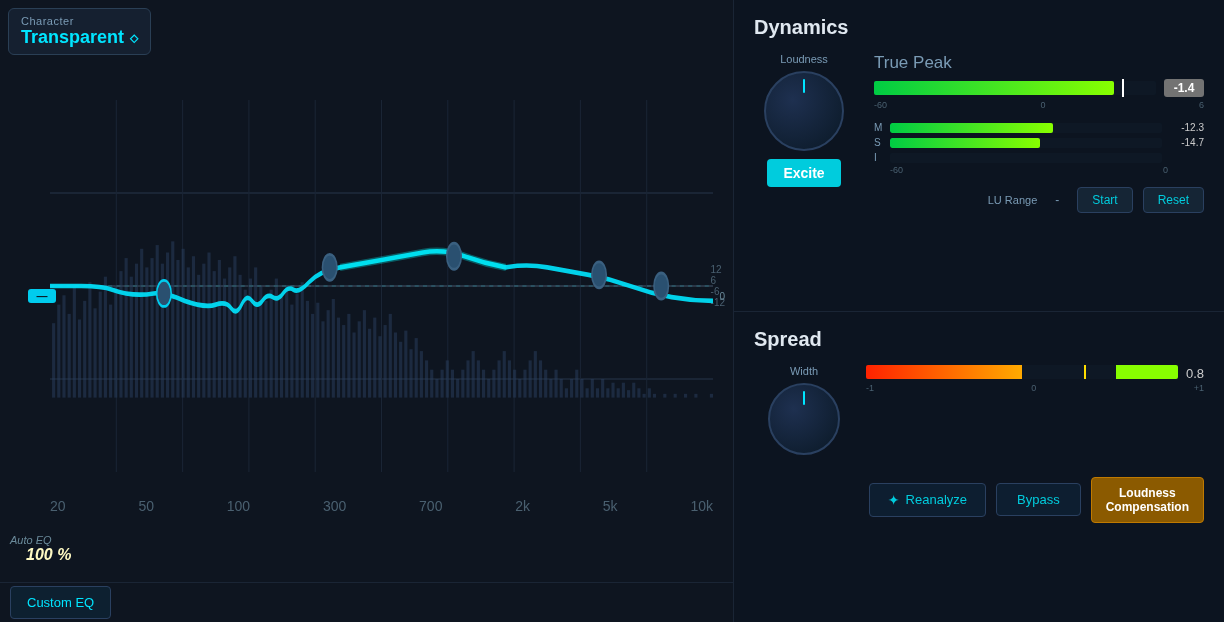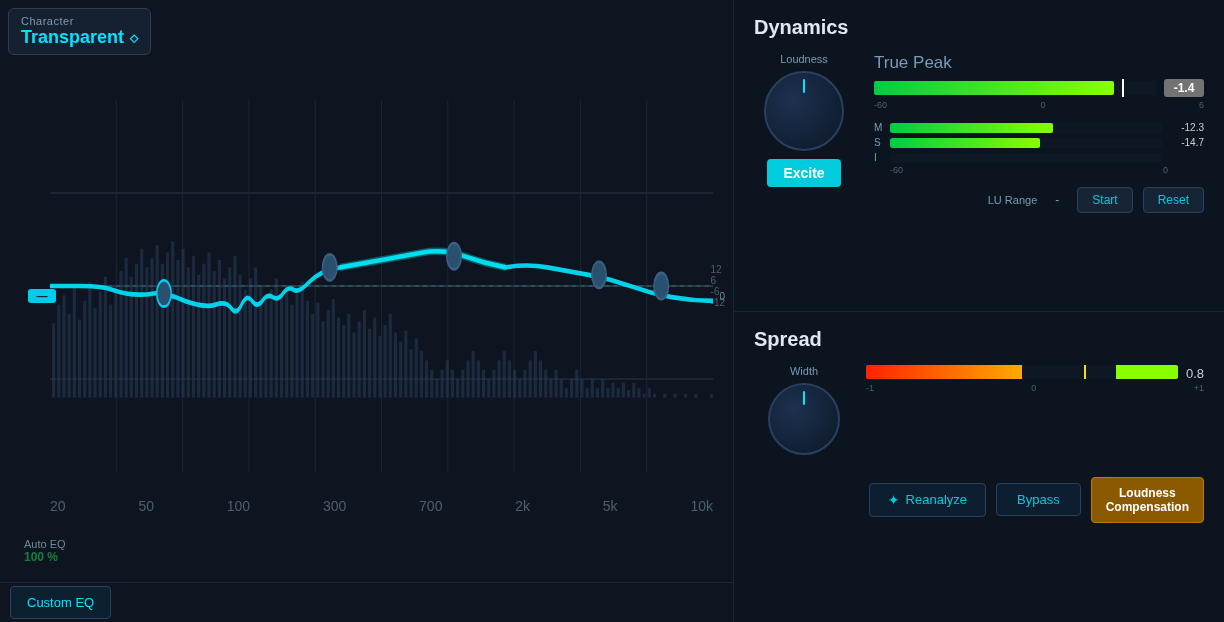--- a/index.html
+++ b/index.html
@@ -80,23 +80,24 @@
       font-size: 10px;
       color: #4a6070;
     }
 
     .auto-eq-label {
       font-size: 11px;
       color: #6a8a9a;
     }
 
     .auto-eq-value {
-      font-size: 12px;
+      font-size: 16px;
       font-weight: bold;
-      color: #15803d;
+      color: #fef9c3;
+      margin-left: 16px;
     }
 
     
     .custom-eq-btn {
       position: absolute;
       bottom: 8px;
       left: 8px;
       background: #0d2030;
       border: 1px solid #2a4060;
       color: #00e5ff;
@@ -639,21 +640,21 @@
         <span>700</span>
         <span>2k</span>
         <span>5k</span>
         <span>10k</span>
       </div>
 
       <div style="position:absolute; top:50%; left:28px; transform:translateY(-50%); background:#00ccee; border-radius:3px; width:28px; height:14px; display:flex; align-items:center; justify-content:center;">
         <span style="color:#0a1520; font-size:11px; font-weight:bold;">—</span>
       </div>
 
-      <div style="position:absolute; bottom:18px; left:24px;">
+      <div style="position:absolute; bottom:18px; left:10px;font-style:italic;">
         <div class="auto-eq-label">Auto EQ</div>
         <div class="auto-eq-value">100 %</div>
       </div>
     </div>
 
     <div style="height:40px; display:flex; align-items:center; padding:0 10px; border-top:1px solid #1a2535;">
       <button class="custom-eq-btn" style="position:static;">Custom EQ</button>
     </div>
 
   </div>

